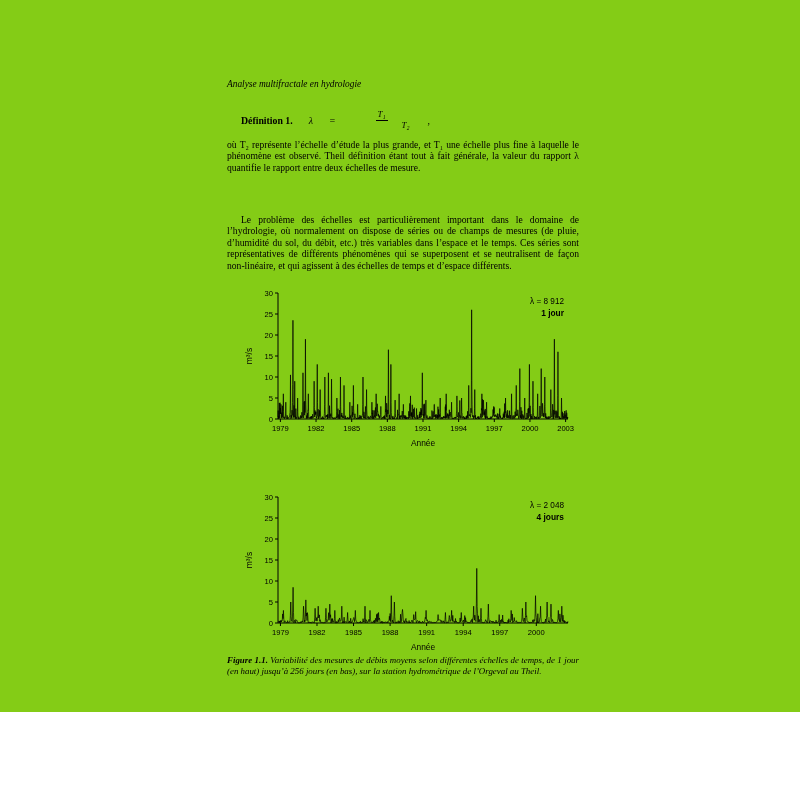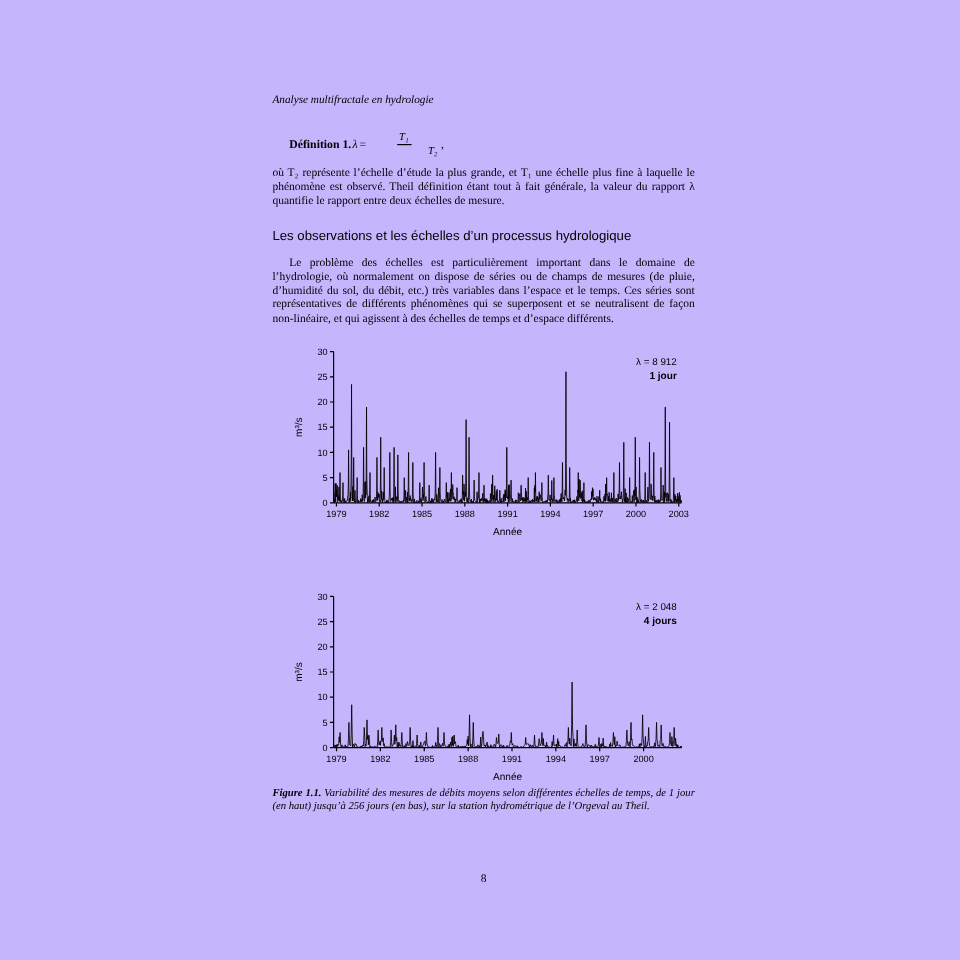--- a/index.html
+++ b/index.html
@@ -1,19 +1,19 @@
 <!DOCTYPE html>
 <html><head>
 <meta charset="utf-8">
 <style>
   html,body{margin:0;padding:0;background:#ffffff;}
-  .page{position:relative;width:800px;height:800px;background:#c4b5fd;overflow:hidden;
+  .page{position:relative;width:800px;height:712px;background:#84cc16;overflow:hidden;
         font-family:"Liberation Serif","DejaVu Serif",serif;color:#000;}
   .running-head{position:absolute;left:227px;top:79px;font-style:italic;font-size:9.4px;}
-  .definition{position:absolute;left:241px;top:110px;font-size:9.8px;display:flex;align-items:center;gap:1px;}
+  .definition{position:absolute;left:241px;top:110px;font-size:9.8px;display:flex;align-items:center;gap:16px;}
   .def-label{font-weight:bold;}
   .math{font-style:italic;}
   .frac{display:inline-flex;flex-direction:column;align-items:center;font-size:8.8px;
         font-style:italic;line-height:1.1;justify-content:space-between;}
   .frac .num{border-bottom:0.8px solid #000;padding:0 2px;}
   .frac .den{padding:0 2px;margin-left:48px;}
   .para{position:absolute;left:227px;width:352px;font-size:9.6px;line-height:11.4px;text-align:justify;}
   #para1{top:139px;}
   #para2{top:214px;text-indent:14px;}
   .section-head{position:absolute;left:227px;top:191px;width:352px;
@@ -38,21 +38,20 @@
     <span class="math">=</span>
     <span class="frac">
       <span class="num">T₁</span>
       <span class="den">T₂</span>
     </span>
     <span>,</span>
   </div>
 
   <div class="para" id="para1">où T₂ représente l’échelle d’étude la plus grande, et T₁ une échelle plus fine à laquelle le phénomène est observé. Theil définition étant tout à fait générale, la valeur du rapport λ quantifie le rapport entre deux échelles de mesure.</div>
 
-  <div class="section-head">Les observations et les échelles d’un processus hydrologique</div>
 
   <div class="para" id="para2">Le problème des échelles est particulièrement important dans le domaine de l’hydrologie, où normalement on dispose de séries ou de champs de mesures (de pluie, d’humidité du sol, du débit, etc.) très variables dans l’espace et le temps. Ces séries sont représentatives de différents phénomènes qui se superposent et se neutralisent de façon non-linéaire, et qui agissent à des échelles de temps et d’espace différents.</div>
 
   <div class="chart" id="chart0"><svg width="336" height="168" viewBox="0 0 336 168" xmlns="http://www.w3.org/2000/svg" style="font-family:'Liberation Sans','DejaVu Sans',sans-serif">
         <line x1="38" y1="8" x2="38" y2="134" stroke="#000" stroke-width="1"></line>
         <line x1="38" y1="134" x2="328" y2="134" stroke="#000" stroke-width="1"></line>
         <line x1="35" y1="134" x2="38" y2="134" stroke="#000" stroke-width="1"></line>
         <text x="33" y="136.6" font-size="7.6" text-anchor="end">0</text>
         <line x1="35" y1="113" x2="38" y2="113" stroke="#000" stroke-width="1"></line>
         <text x="33" y="115.6" font-size="7.6" text-anchor="end">5</text>

